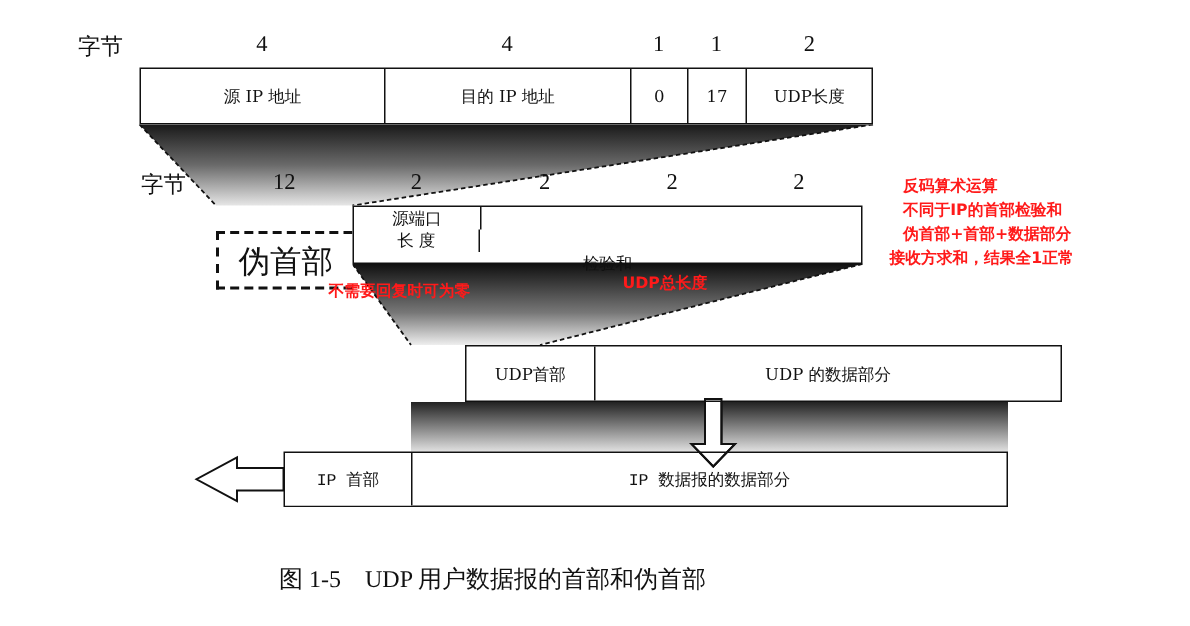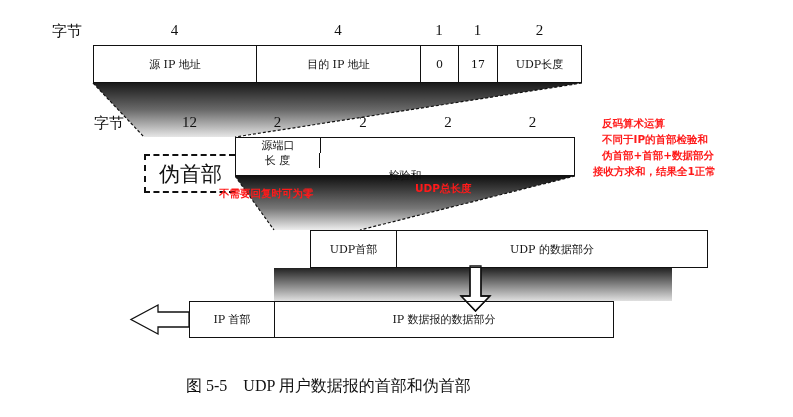--- a/index.html
+++ b/index.html
@@ -88,22 +88,22 @@
 <div class="red" style="left:602px; top:117px;">反码算术运算</div>
 <div class="red" style="left:602px; top:133px;text-align:center;">不同于IP的首部检验和</div>
 <div class="red" style="left:602px; top:149px;">伪首部+首部+数据部分</div>
 <div class="red" style="left:593px; top:165px;">接收方求和，结果全1正常</div>
 
 <div class="row" style="left:274px; top:230px; width:398px; height:38px;margin-left:36px;">
   <div class="cell" style="width:86px;">UDP首部</div>
   <div class="cell" style="flex:1;">UDP 的数据部分</div>
 </div>
 
-<div class="row" style="left:189px; top:301px; width:425px; height:37px; background:transparent;">
+<div class="row" style="left:189px; top:301px; width:483px; height:37px; background:transparent;font-family:Liberation Mono, monospace;">
   <div class="cell" style="width:85px; background:#fff;">IP 首部</div>
   <div class="cell" style="flex:1; background:transparent;">IP 数据报的数据部分</div>
 </div>
 
 <svg class="bg" width="793" height="417" style="pointer-events:none;">
   <polygon points="470,266 481,266 481,296 490,296 475.5,311 461,296 470,296" fill="none" stroke="#111" stroke-width="1.3"></polygon>
 </svg>
 
-<div class="caption" style="left:186px; top:376px; width:440px; white-space:pre;">图 5-5    UDP 用户数据报的首部和伪首部</div>
+<div class="caption" style="left:186px; top:376px; width:440px; white-space:pre;">图 1-5    UDP 用户数据报的首部和伪首部</div>
 
 </body></html>

